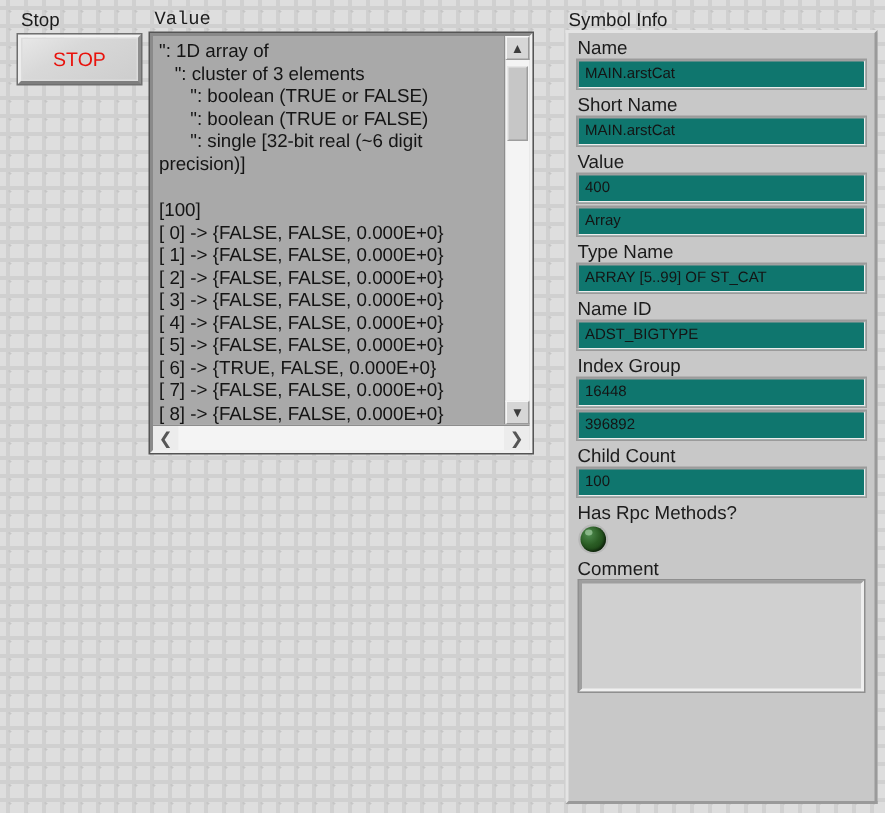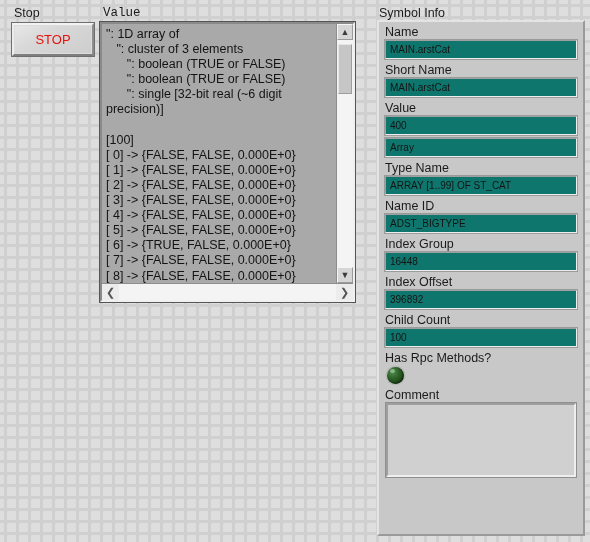--- a/index.html
+++ b/index.html
@@ -318,29 +318,28 @@
 
     <div class="field-label">Short Name</div>
     <div class="field-value">MAIN.arstCat</div>
 
     <div class="field-label">Value</div>
     <div class="field-value">400</div>
 
     <div class="field-value">Array</div>
 
     <div class="field-label">Type Name</div>
-    <div class="field-value">ARRAY [1..99] OF ST_CAT</div>
+    <div class="field-value">ARRAY [5..99] OF ST_CAT</div>
 
     <div class="field-label">Name ID</div>
     <div class="field-value">ADST_BIGTYPE</div>
 
     <div class="field-label">Index Group</div>
     <div class="field-value">16448</div>
 
-    <div class="field-label">Index Offset</div>
     <div class="field-value">396892</div>
 
     <div class="field-label">Child Count</div>
     <div class="field-value">100</div>
 
     <div class="field-label">Has Rpc Methods?</div>
     <div id="led-indicator"></div>
 
     <div class="field-label">Comment</div>
     <div id="comment-box"></div>

